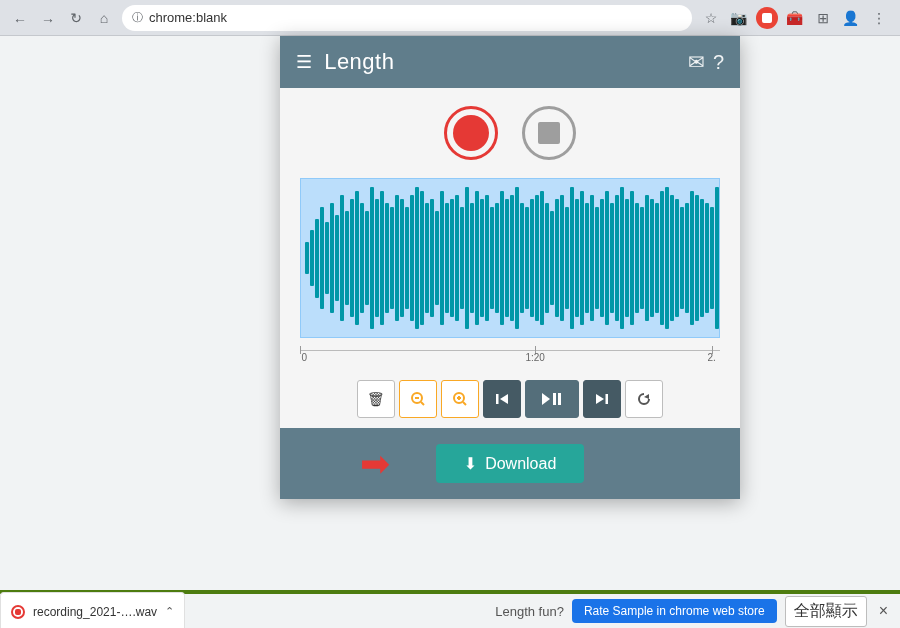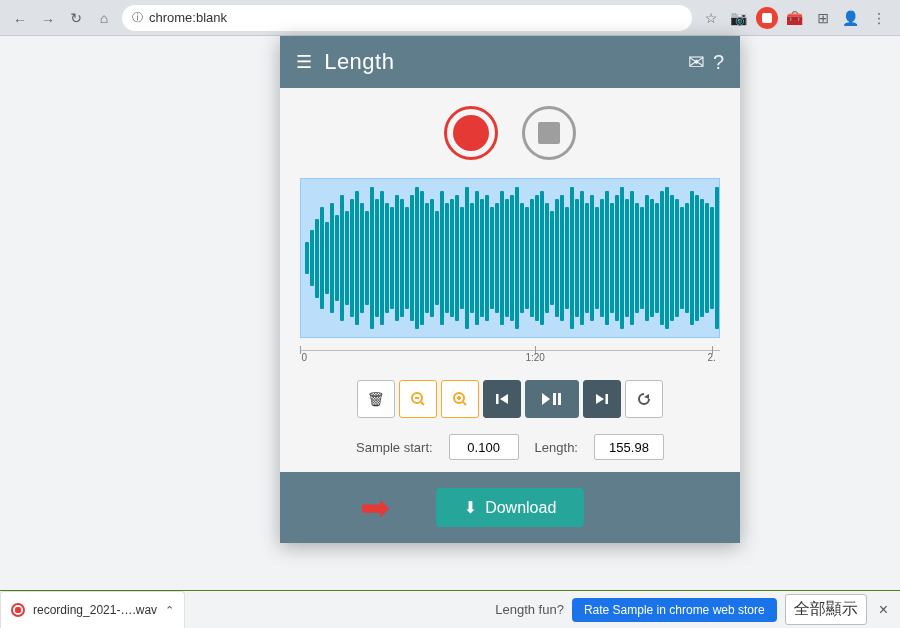--- a/index.html
+++ b/index.html
@@ -318,21 +318,21 @@
     }
 
     
     .bottom-bar {
       position: absolute;
       bottom: 0;
       left: 0;
       width: 900px;
       height: 38px;
       background: #f1f3f4;
-      border-top: 1px solid #4d7c0f;
+      border-top: 4px solid #4d7c0f;
       display: flex;
       align-items: center;
       justify-content: space-between;
       padding: 0;
     }
     .download-file {
       display: flex;
       align-items: center;
       gap: 0;
       height: 38px;
@@ -629,26 +629,20 @@
         </svg>
       </button>
       <button class="ctrl-btn">
         <svg width="16" height="16" viewBox="0 0 16 16">
           <path d="M8 3 A5 5 0 1 0 13 8" stroke="#555" stroke-width="2" fill="none"></path>
           <polygon points="13,3 13,8 8,6" fill="#555"></polygon>
         </svg>
       </button>
     </div>
 
-    <div class="sample-settings">
-      <label>Sample start:</label>
-      <input class="sample-input" type="text" value="0.100" style="">
-      <label>Length:</label>
-      <input class="sample-input" type="text" value="155.98" style="">
-    </div>
 
     <div class="download-section">
       <div class="arrow-container">
         <span class="red-arrow">➡</span>
       </div>
       <button class="download-btn">
         <span class="download-icon">⬇</span>
         <span>Download</span>
       </button>
     </div>

